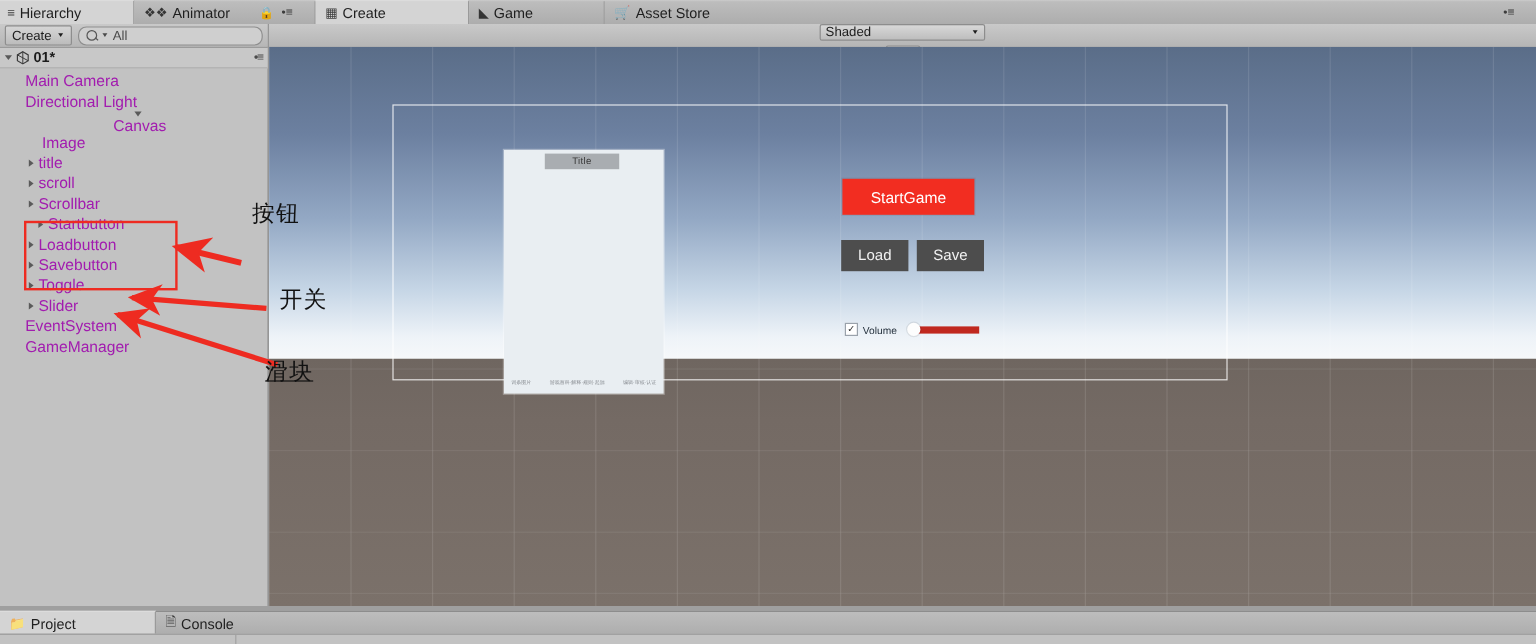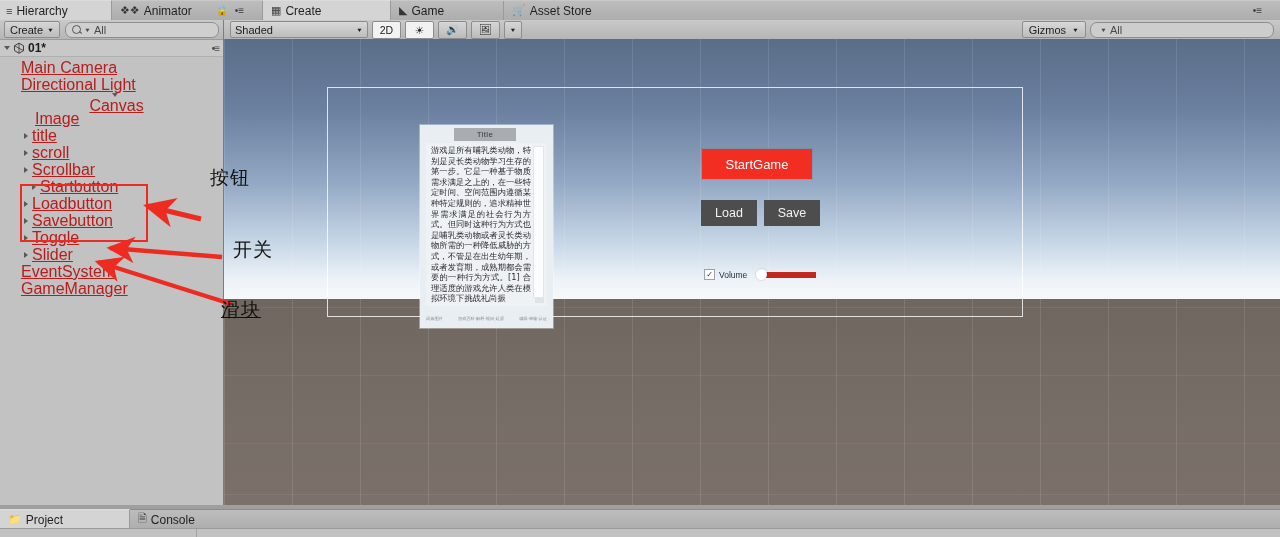--- a/index.html
+++ b/index.html
@@ -66,34 +66,35 @@
   .scene-row .opts{margin-left:auto;font-size:10px;letter-spacing:-1px;color:#4b4b4b;}
   .tri{
     width:0;height:0;flex:none;
     border-left:4px solid #5a5a5a;border-top:3.2px solid transparent;border-bottom:3.2px solid transparent;
   }
   .tri.open{
     border-left:3.6px solid transparent;border-right:3.6px solid transparent;
     border-top:4.4px solid #5a5a5a;border-bottom:0;
   }
   .tree{padding-top:2px;}
-  .node{height:17px;display:flex;align-items:center;font-size:16px;color:#b91c1c;text-decoration:underline;}
+  .node{height:17px;display:flex;align-items:center;font-size:13px;color:#a21caf;}
   .node .lbl{white-space:nowrap;}
   .node .tri{margin-right:4px;}
   .sp{display:inline-block;}
 
   
   #sceneview{
     position:absolute;left:224px;right:0;top:20px;bottom:32px;
     background:#c2c2c2;overflow:hidden;
   }
   .s-toolbar{
     height:19px;display:flex;align-items:center;gap:4px;padding:0 6px;
     background:linear-gradient(#c9c9c9,#b5b5b5);
     border-bottom:1px solid #999;
+    flex-direction:column;
   }
   .dd{
     width:128px;height:15px;display:flex;align-items:center;padding:0 4px;
     background:linear-gradient(#d8d8d8,#bdbdbd);border:1px solid #8d8d8d;
     border-radius:2px;font-size:11px;
   }
   .dd .caret-sm{margin-left:auto;}
   .tbtn{
     height:16px;min-width:17px;padding:0 5px;display:flex;align-items:center;justify-content:center;
     background:linear-gradient(#d6d6d6,#bbb);border:1px solid #8d8d8d;border-radius:2px;
@@ -391,25 +392,20 @@
           <div class="hz" style="top: 268px;"></div>
           <div class="hz" style="top: 336px;"></div>
           <div class="hz" style="top: 404px;"></div>
           <div class="hz" style="top: 455px;"></div>
         </div>
 
       <div class="canvas-rect"></div>
 
       <div class="panel">
         <div class="ttl">Title</div>
-        <div class="scrollview">
-          <div class="body">游戏是所有哺乳类动物，特别是灵长类动物学习生存的第一步。它是一种基于物质需求满足之上的，在一些特定时间、空间范围内遵循某种特定规则的，追求精神世界需求满足的社会行为方式。但同时这种行为方式也是哺乳类动物或者灵长类动物所需的一种降低威胁的方式，不管是在出生幼年期，或者发育期，成熟期都会需要的一种行为方式。[1] 合理适度的游戏允许人类在模拟环境下挑战礼尚振</div>
-          <div class="sbtrack"></div>
-          <div class="sbthumb"></div>
-        </div>
         <div class="foot">
           <span>词条图片</span>
           <span>游戏百科·解释·规则·起源</span>
           <span>编辑·审核·认证</span>
         </div>
       </div>
 
       <div class="btn-start">
         <span>StartGame</span>
       </div>

